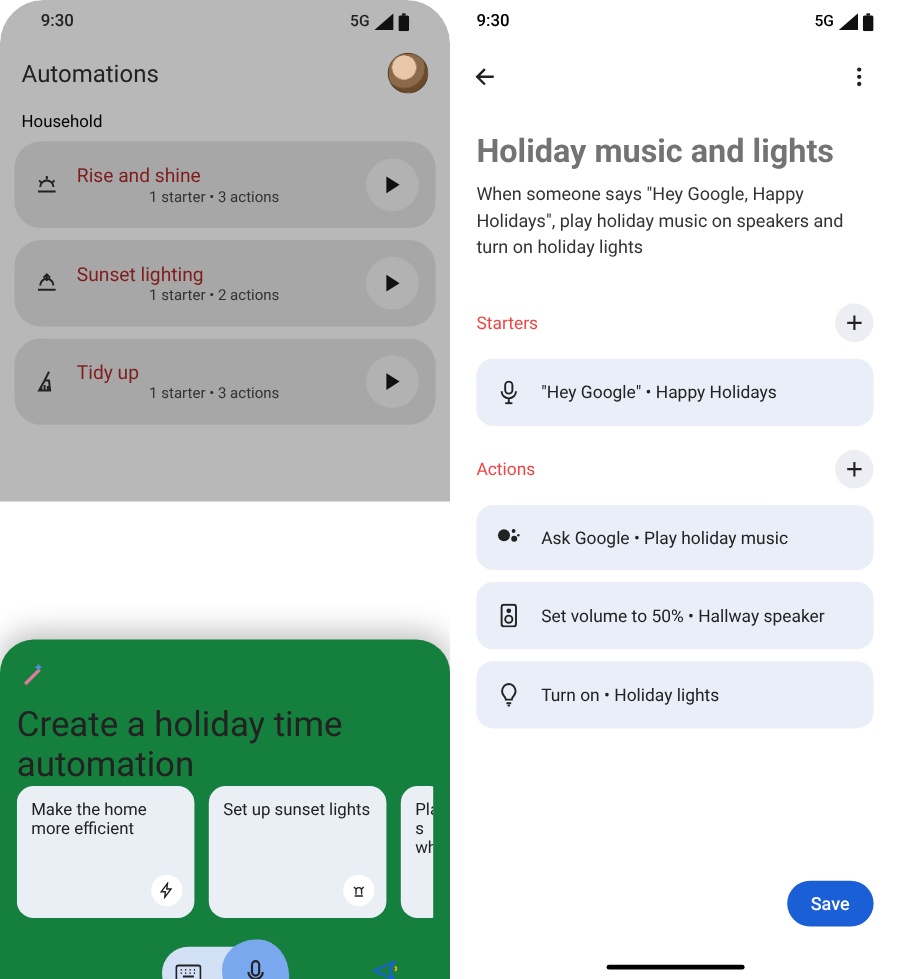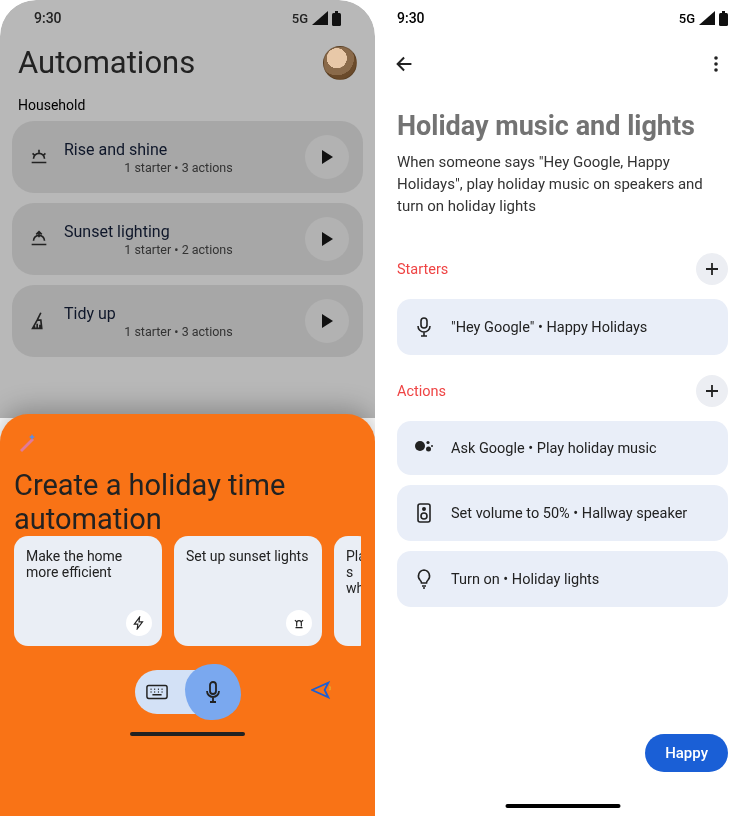--- a/index.html
+++ b/index.html
@@ -10,32 +10,32 @@
 
   
   .status-bar { height: 36px; display: flex; align-items: center; justify-content: space-between; padding: 0 22px; font-size: 14px; font-weight: 500; }
   .status-icons { display: flex; align-items: center; gap: 4px; font-size: 13px; justify-content: space-between; }
   .status-icons svg { display: inline-block; }
 
   
   .dim-layer { position: absolute; top: 0; left: 0; right: 0; height: 418px; background: #b8b8b8; border-top-left-radius: 36px; border-top-right-radius: 36px; padding: 0 12px; }
   .dim-layer .status-bar { color: #222; }
   .dim-header { display: flex; align-items: center; justify-content: space-between; padding: 8px 6px 6px; }
-  .dim-title { font-size: 31px; font-weight: 400; color: #222; }
+  .dim-title { font-size: 20px; font-weight: 400; color: #222; }
   .avatar { width: 34px; height: 34px; border-radius: 50%; background: radial-gradient(circle at 40% 35%, #e8c8a8 0 35%, #8a6a4a 36% 60%, #6a4a2a 61% 100%); border: 1px solid rgba(0,0,0,.15); }
   .section-label { font-size: 14px; color: #000000; padding: 10px 6px 8px; }
   .auto-card { background: #a7a7a7; border-radius: 22px; padding: 14px 14px; display: flex; align-items: center; gap: 12px; margin-bottom: 10px; }
   .auto-icon { width: 26px; display:flex; align-items:center; justify-content:center; }
   .auto-text { flex: 1; }
-  .auto-name { font-size: 16px; color: #0f172a; }
+  .auto-name { font-size: 16px; color: #7f1d1d; }
   .auto-sub { font-size: 12.5px; color: #333; margin-top: 1px; text-align: center; }
   .play-btn { width: 44px; height: 44px; border-radius: 50%; background: #b2b2b2; display: flex; align-items: center; justify-content: center; }
 
   
-  .sheet { position: absolute; left: 0; right: 0; bottom: 0; height: 402px; background: #f97316; border-top-left-radius: 28px; border-top-right-radius: 28px; padding: 14px 14px 8px; box-shadow: 0 -6px 24px rgba(0,0,0,.25); }
+  .sheet { position: absolute; left: 0; right: 0; bottom: 0; height: 283px; background: #15803d; border-top-left-radius: 28px; border-top-right-radius: 28px; padding: 14px 14px 8px; box-shadow: 0 -6px 24px rgba(0,0,0,.25); }
   .wand-icon { margin: 2px 0 10px 2px; }
   .sheet-title { font-size: 29px; line-height: 1.18; font-weight: 400; color: #222; padding-right: 20px; }
   .chips-row { display: flex; gap: 12px; overflow: hidden; }
   .chip { flex: 0 0 auto; width: 148px; height: 110px; background: #eaeef5; border-radius: 14px; padding: 12px 12px; position: relative; font-size: 14px; color: #222; }
   .chip:last-child { width: 38px; }
   .chip-icon { position: absolute; right: 10px; bottom: 10px; width: 26px; height: 26px; background: #fff; border-radius: 50%; display:flex; align-items:center; justify-content:center; }
   .input-bar { display:flex; align-items:center; justify-content:center; gap: 10px; margin-top: 18px; position: relative; }
   .kbd-pill { width: 62px; height: 44px; background: #d3e1f6; border-top-left-radius: 22px; border-bottom-left-radius: 22px; display:flex; align-items:center; justify-content:center; margin-right:-22px; padding-right:18px; }
   .mic-blob { width: 56px; height: 56px; background: #7aa8ef; display:flex; align-items:center; justify-content:center; border-radius: 50% 45% 50% 45% / 45% 55% 45% 55%; position:relative; }
   .mic-blob::before, .mic-blob::after { content:''; position:absolute; background:#7aa8ef; border-radius:50%; }
@@ -281,15 +281,15 @@
     <div class="r-card">
       <div class="r-card-icon">
         <svg width="16" height="20" viewBox="0 0 16 20" fill="none" stroke="#222" stroke-width="1.6">
             <path d="M8 1a6 6 0 00-4 10c1 1 1.5 2 1.5 3h5c0-1 .5-2 1.5-3A6 6 0 008 1zM6 17h4M7 19h2"></path>
           </svg>
       </div>
       <div class="r-card-text">Turn on • Holiday lights</div>
     </div>
   </div>
 
-  <button class="save-btn">Happy</button>
+  <button class="save-btn">Save</button>
   <div class="home-bar-r"></div>
 </div>
 
 </body></html>

